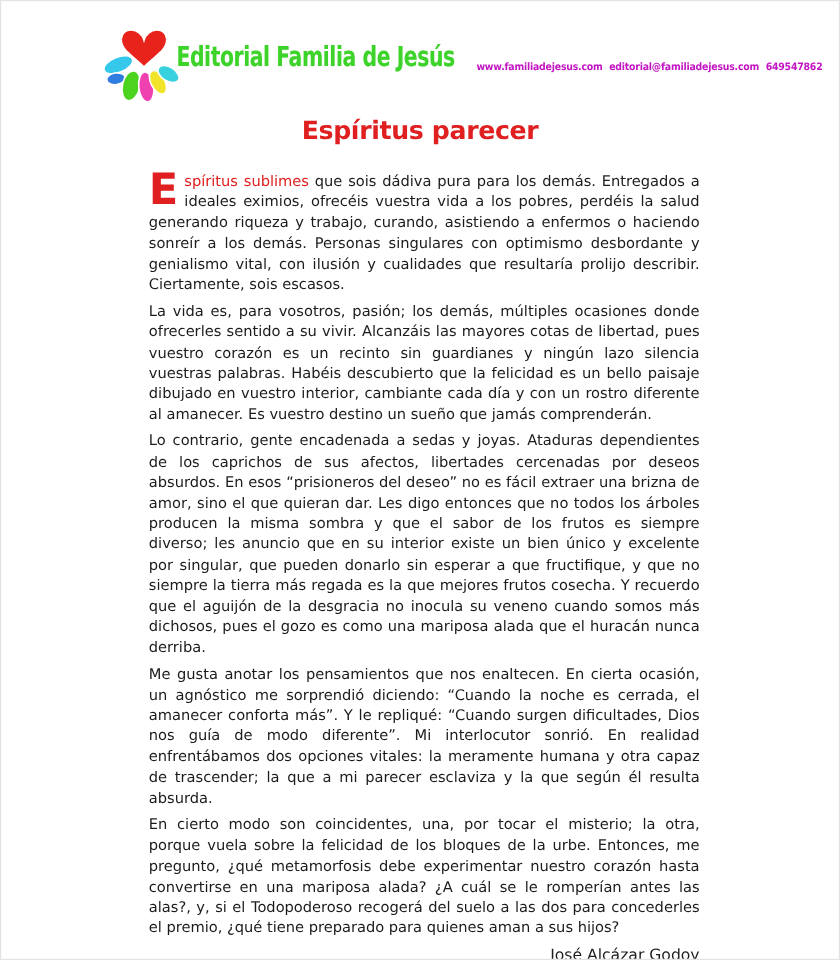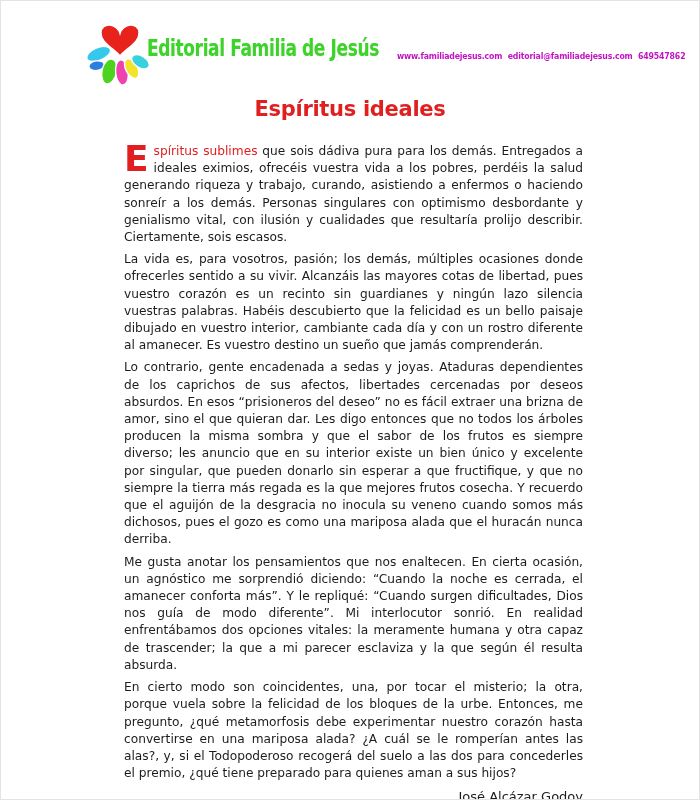--- a/index.html
+++ b/index.html
@@ -74,21 +74,21 @@
         <ellipse cx="37" cy="57" rx="6.5" ry="13" transform="rotate(-6 37 57)" fill="#ef41b0"></ellipse>
         <ellipse cx="47" cy="53" rx="6" ry="11" transform="rotate(-28 47 53)" fill="#f2e32b"></ellipse>
         <ellipse cx="56" cy="46" rx="10" ry="6" transform="rotate(32 56 46)" fill="#38d2de"></ellipse>
         <path d="M35 17 C32 6 16 5 15.5 16 C15 26 27 31 35 40 C43 31 55 26 54.5 16 C54 5 38 6 35 17 Z" fill="#e8231b"></path>
       </g>
     </svg>
     <div class="brand">Editorial Familia de Jesús</div>
     <div class="contact"><span>www.familiadejesus.com</span><span>editorial@familiadejesus.com</span><span>649547862</span></div>
   </header>
 
-  <h1 class="doc-title">Espíritus ideales</h1>
+  <h1 class="doc-title">Espíritus parecer</h1>
 
   <article class="body-text">
     <p><span class="dropcap">E</span><span class="lead">spíritus sublimes</span><span> que sois dádiva pura para los demás. Entregados a ideales eximios, ofrecéis vuestra vida a los pobres, perdéis la salud generando riqueza y trabajo, curando, asistiendo a enfermos o haciendo sonreír a los demás. Personas singulares con optimismo desbordante y genialismo vital, con ilusión y cualidades que resultaría prolijo describir. Ciertamente, sois escasos.</span></p>
     <p>La vida es, para vosotros, pasión; los demás, múltiples ocasiones donde ofrecerles sentido a su vivir. Alcanzáis las mayores cotas de libertad, pues vuestro corazón es un recinto sin guardianes y ningún lazo silencia vuestras palabras. Habéis descubierto que la felicidad es un bello paisaje dibujado en vuestro interior, cambiante cada día y con un rostro diferente al amanecer. Es vuestro destino un sueño que jamás comprenderán.</p>
     <p>Lo contrario, gente encadenada a sedas y joyas. Ataduras dependientes de los caprichos de sus afectos, libertades cercenadas por deseos absurdos. En esos “prisioneros del deseo” no es fácil extraer una brizna de amor, sino el que quieran dar. Les digo entonces que no todos los árboles producen la misma sombra y que el sabor de los frutos es siempre diverso; les anuncio que en su interior existe un bien único y excelente por singular, que pueden donarlo sin esperar a que fructifique, y que no siempre la tierra más regada es la que mejores frutos cosecha. Y recuerdo que el aguijón de la desgracia no inocula su veneno cuando somos más dichosos, pues el gozo es como una mariposa alada que el huracán nunca derriba.</p>
     <p>Me gusta anotar los pensamientos que nos enaltecen. En cierta ocasión, un agnóstico me sorprendió diciendo: “Cuando la noche es cerrada, el amanecer conforta más”. Y le repliqué: “Cuando surgen dificultades, Dios nos guía de modo diferente”. Mi interlocutor sonrió. En realidad enfrentábamos dos opciones vitales: la meramente humana y otra capaz de trascender; la que a mi parecer esclaviza y la que según él resulta absurda.</p>
     <p>En cierto modo son coincidentes, una, por tocar el misterio; la otra, porque vuela sobre la felicidad de los bloques de la urbe. Entonces, me pregunto, ¿qué metamorfosis debe experimentar nuestro corazón hasta convertirse en una mariposa alada? ¿A cuál se le romperían antes las alas?, y, si el Todopoderoso recogerá del suelo a las dos para concederles el premio, ¿qué tiene preparado para quienes aman a sus hijos?</p>
     <div class="signature">José Alcázar Godoy</div>
   </article>
 

